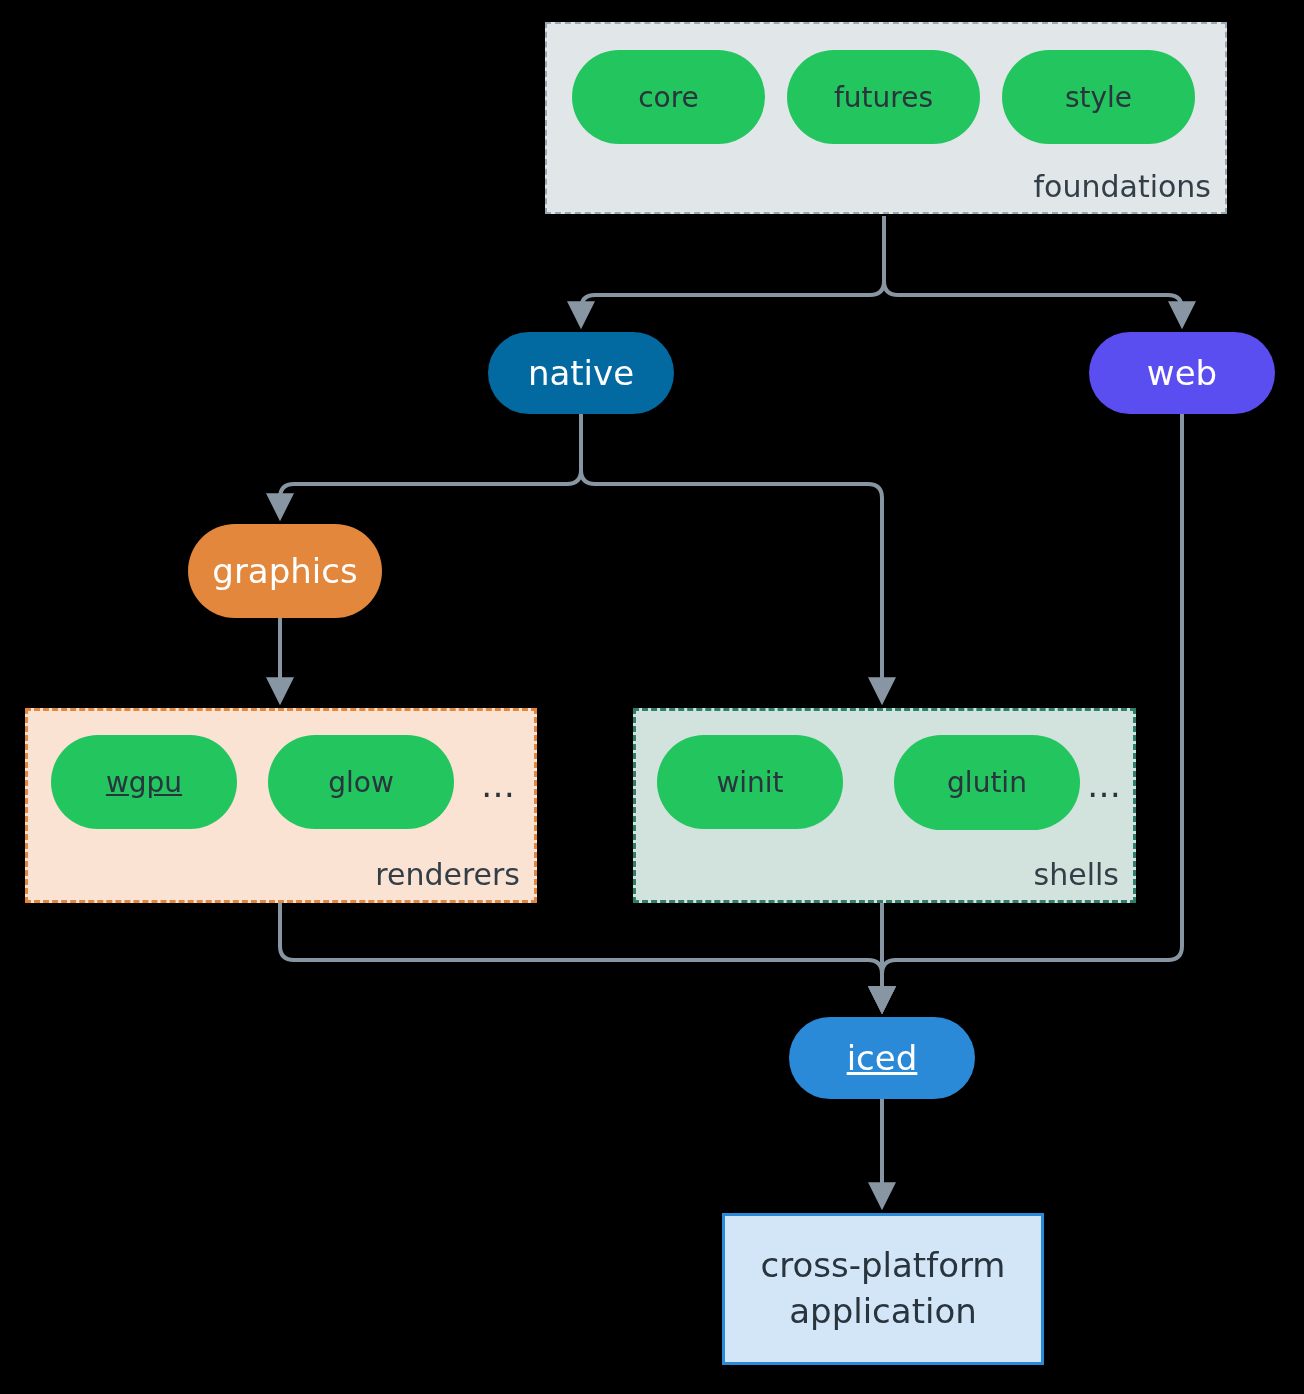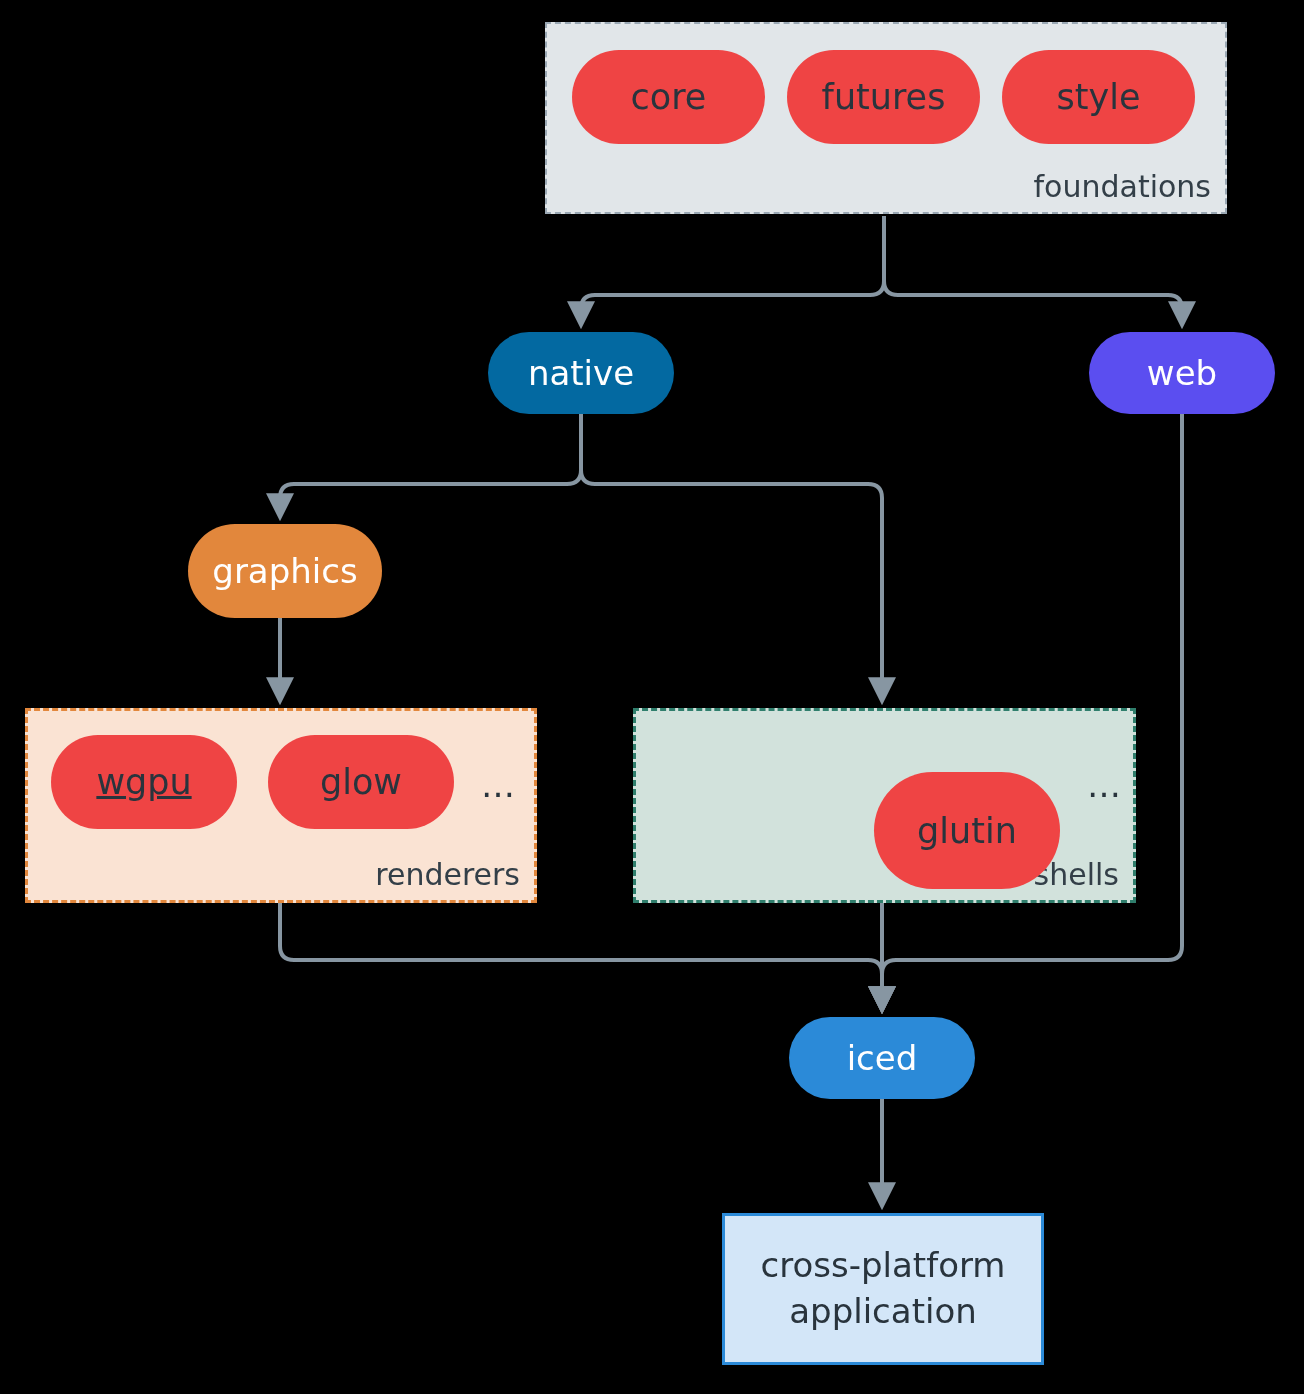--- a/index.html
+++ b/index.html
@@ -39,24 +39,24 @@
   }
   .pill {
     position: absolute;
     box-sizing: border-box;
     display: flex;
     align-items: center;
     justify-content: center;
     white-space: nowrap;
   }
   .leaf-pill {
-    background: #ef4444;
+    background: #22c55e;
     border-radius: 999px;
     color: #29343d;
-    font-size: 35px;
+    font-size: 28px;
   }
   .node-pill {
     border-radius: 999px;
     color: #ffffff;
     font-size: 34px;
   }
   .ellipsis {
     position: absolute;
     color: #29343d;
     font-size: 34px;
@@ -144,26 +144,29 @@
   </div>
   <div class="pill leaf-pill" style="left:268px; top:735px; width:186px; height:94px;">
     <span>glow</span>
   </div>
   <div class="ellipsis" style="left:481px; top:768px;">…</div>
 
   <div class="cluster" style="left:633px; top:708px; width:503px; height:195px;
               background:#d2e2dc; border:3px dashed #2f7e6c;">
     <div class="cluster-label">shells</div>
   </div>
-  <div class="pill leaf-pill" style="left:874px; top:735px; width:186px; height:117px;margin-top:37px;">
+  <div class="pill leaf-pill" style="left:657px; top:735px; width:186px; height:94px;">
+    <span>winit</span>
+  </div>
+  <div class="pill leaf-pill" style="left:894px; top:735px; width:186px; height:95px;">
     <span>glutin</span>
   </div>
   <div class="ellipsis" style="left:1087px; top:768px;">…</div>
 
-  <div class="pill node-pill" style="left:789px; top:1017px; width:186px; height:82px; background:#2b8ad8;">
+  <div class="pill node-pill" style="left:789px; top:1017px; width:186px; height:82px; background:#2b8ad8;text-decoration:underline;">
     <span>iced</span>
   </div>
 
   <div class="rect-box" style="left:722px; top:1213px; width:322px; height:152px;
               background:#d3e6f8; border:3px solid #2b8ad8;">
     <span>cross-platform</span>
     <span>application</span>
   </div>
 
 </div>

